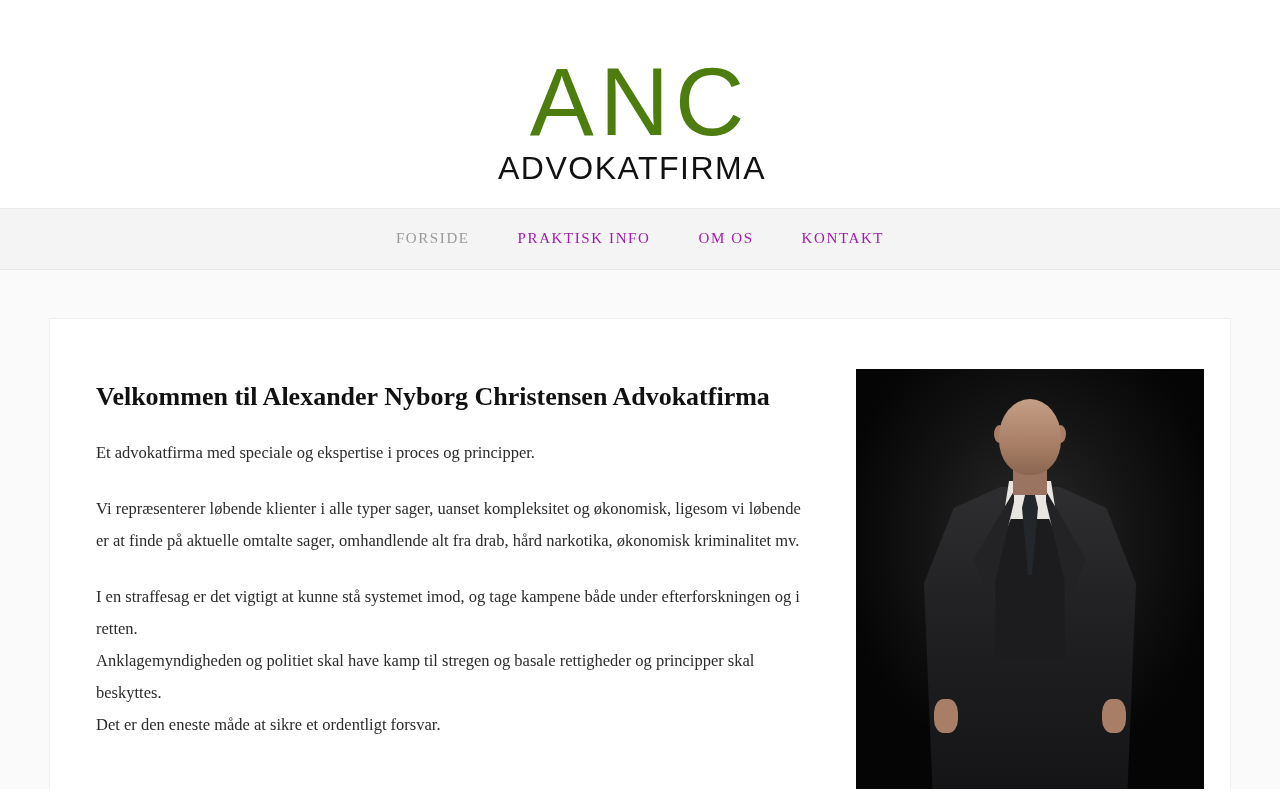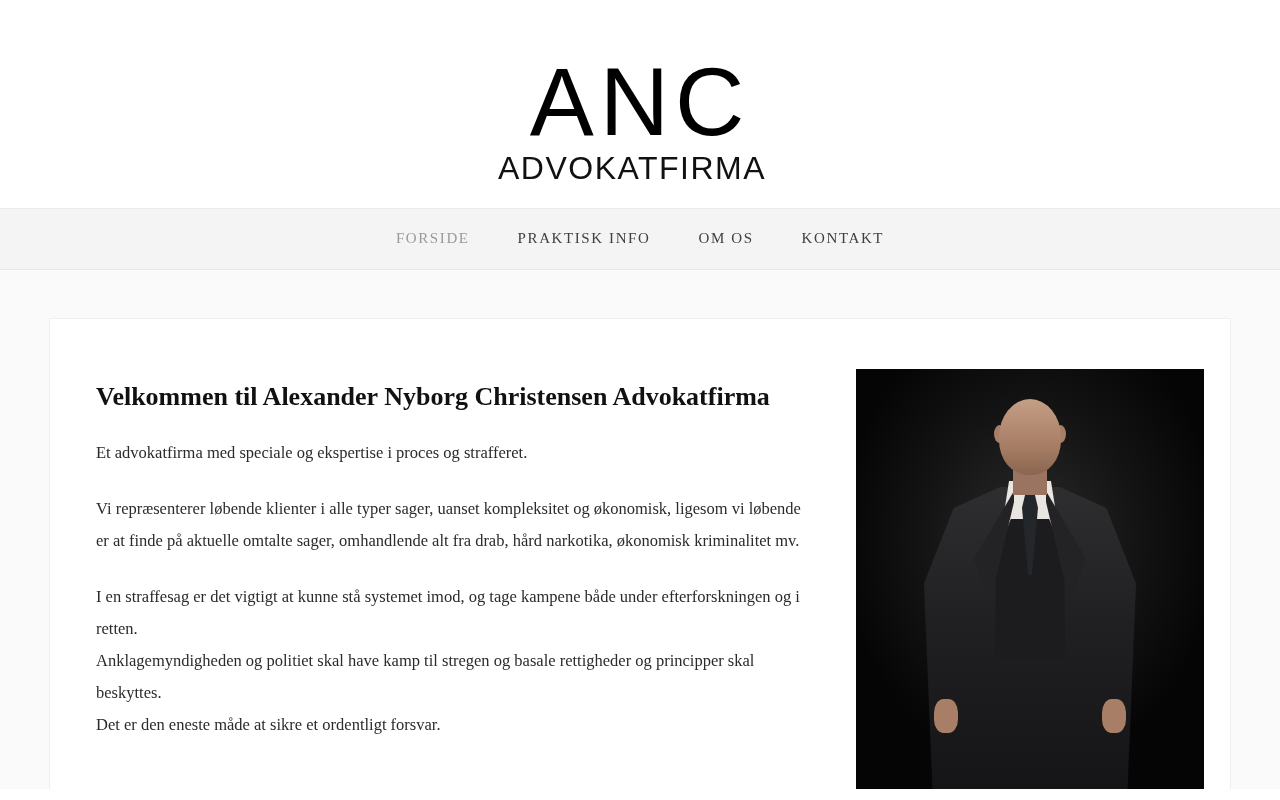--- a/index.html
+++ b/index.html
@@ -20,21 +20,21 @@
     padding-top: 58px;
     padding-bottom: 22px;
     text-align: center;
   }
   .logo-main {
     font-family: "Liberation Sans", sans-serif;
     font-weight: 300;
     font-size: 96px;
     line-height: 0.92;
     letter-spacing: 6px;
-    color: #000000;
+    color: #4d7c0f;
     margin: 0;
   }
   .logo-sub {
     font-family: "Liberation Sans", sans-serif;
     font-weight: 400;
     font-size: 32px;
     line-height: 1.05;
     letter-spacing: 1.5px;
     color: #111111;
     margin: 6px 16px 0 0;
@@ -57,21 +57,21 @@
     padding: 0;
     display: flex;
     align-items: center;
     gap: 16px;
   }
   .nav-item {
     font-family: "Liberation Serif", serif;
     font-size: 15px;
     letter-spacing: 1.6px;
     text-transform: uppercase;
-    color: #404040;
+    color: #a21caf;
     padding: 0 16px;
     cursor: pointer;
     white-space: nowrap;
   }
   .nav-item.current {
     color: #9a9a9a;
   }
 
   
   .page-bg {
@@ -243,21 +243,21 @@
     <li class="nav-item">OM OS</li>
     <li class="nav-item">KONTAKT</li>
   </ul>
 </nav>
 
 <div class="page-bg clip-bottom">
   <div class="content-card">
 
     <div class="article">
       <h1>Velkommen til Alexander Nyborg Christensen Advokatfirma</h1>
-      <p>Et advokatfirma med speciale og ekspertise i proces og strafferet.</p>
+      <p>Et advokatfirma med speciale og ekspertise i proces og principper.</p>
       <p>Vi repræsenterer løbende klienter i alle typer sager, uanset kompleksitet og økonomisk, ligesom vi løbende er at finde på aktuelle omtalte sager, omhandlende alt fra drab, hård narkotika, økonomisk kriminalitet mv.</p>
       <p style="white-space: pre-line;">I en straffesag er det vigtigt at kunne stå systemet imod, og tage kampene både under efterforskningen og i retten.
 Anklagemyndigheden og politiet skal have kamp til stregen og basale rettigheder og principper skal beskyttes.
 Det er den eneste måde at sikre et ordentligt forsvar.</p>
     </div>
 
     <div class="figure">
       <div class="portrait">
         <div class="backdrop"></div>
         <div class="jacket"></div>

